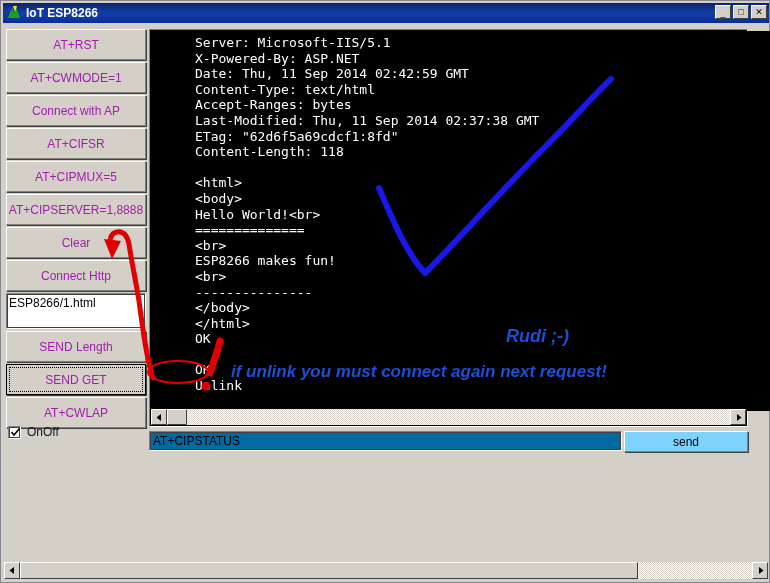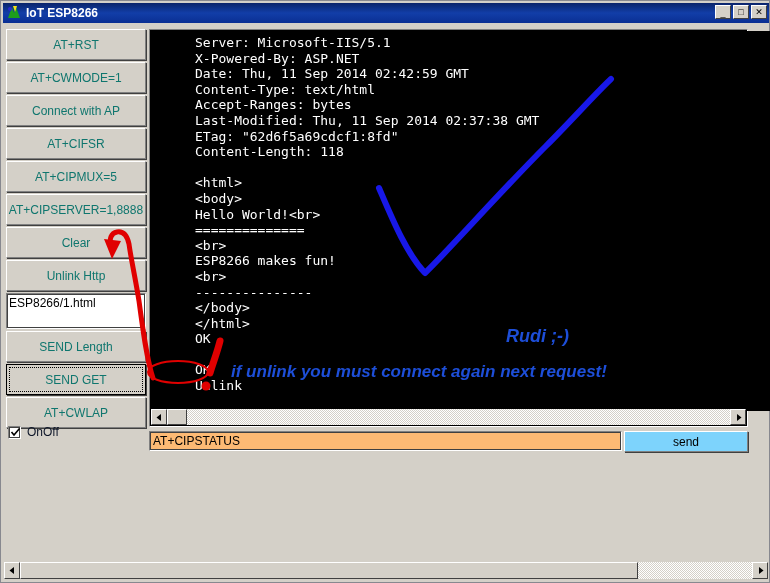--- a/index.html
+++ b/index.html
@@ -83,21 +83,21 @@
     border-top: 1px solid #ffffff;
     border-left: 1px solid #ffffff;
     border-right: 1px solid #808080;
     border-bottom: 1px solid #808080;
     box-shadow: 1px 1px 0 0 #404040;
     box-sizing: border-box;
     display: flex;
     align-items: center;
     justify-content: center;
     font-size: 12px;
-    color: #0f766e;
+    color: #a21caf;
     font-family: "Liberation Sans", sans-serif;
     margin-bottom: 2px;
     position: relative;
   }
   .winbtn.focused {
     border: 1px solid #000000;
   }
   .winbtn.focused .inner {
     position: absolute;
     left: 2px; top: 2px; right: 2px; bottom: 2px;
@@ -212,21 +212,21 @@
   .sb-track {
     flex: 1 1 auto;
     background: repeating-conic-gradient(#ffffff 0% 25%, #d4d0c8 0% 50%) 0 0/2px 2px;
   }
   
   .cmdfield {
     position: absolute;
     left: 148px; top: 430px;
     width: 473px;
     height: 20px;
-    background: #fdba74;
+    background: #0369a1;
     border-top: 1px solid #808080;
     border-left: 1px solid #808080;
     border-right: 1px solid #ffffff;
     border-bottom: 1px solid #ffffff;
     outline: 1px solid #404040;
     outline-offset: -2px;
     box-sizing: border-box;
     font-size: 12px;
     color: #000;
     font-family: "Liberation Sans", sans-serif;
@@ -322,21 +322,21 @@
     <div class="winbtn">
         <span>AT+CIPMUX=5</span>
       </div>
     <div class="winbtn">
         <span>AT+CIPSERVER=1,8888</span>
       </div>
     <div class="winbtn">
         <span>Clear</span>
       </div>
     <div class="winbtn">
-        <span>Unlink Http</span>
+        <span>Connect Http</span>
       </div>
 
     <div class="urlfield">ESP8266/1.html</div>
 
     <div class="winbtn">
         <span>SEND Length</span>
       </div>
     <div class="winbtn focused">
         <span class="inner">SEND GET</span>
       </div>

